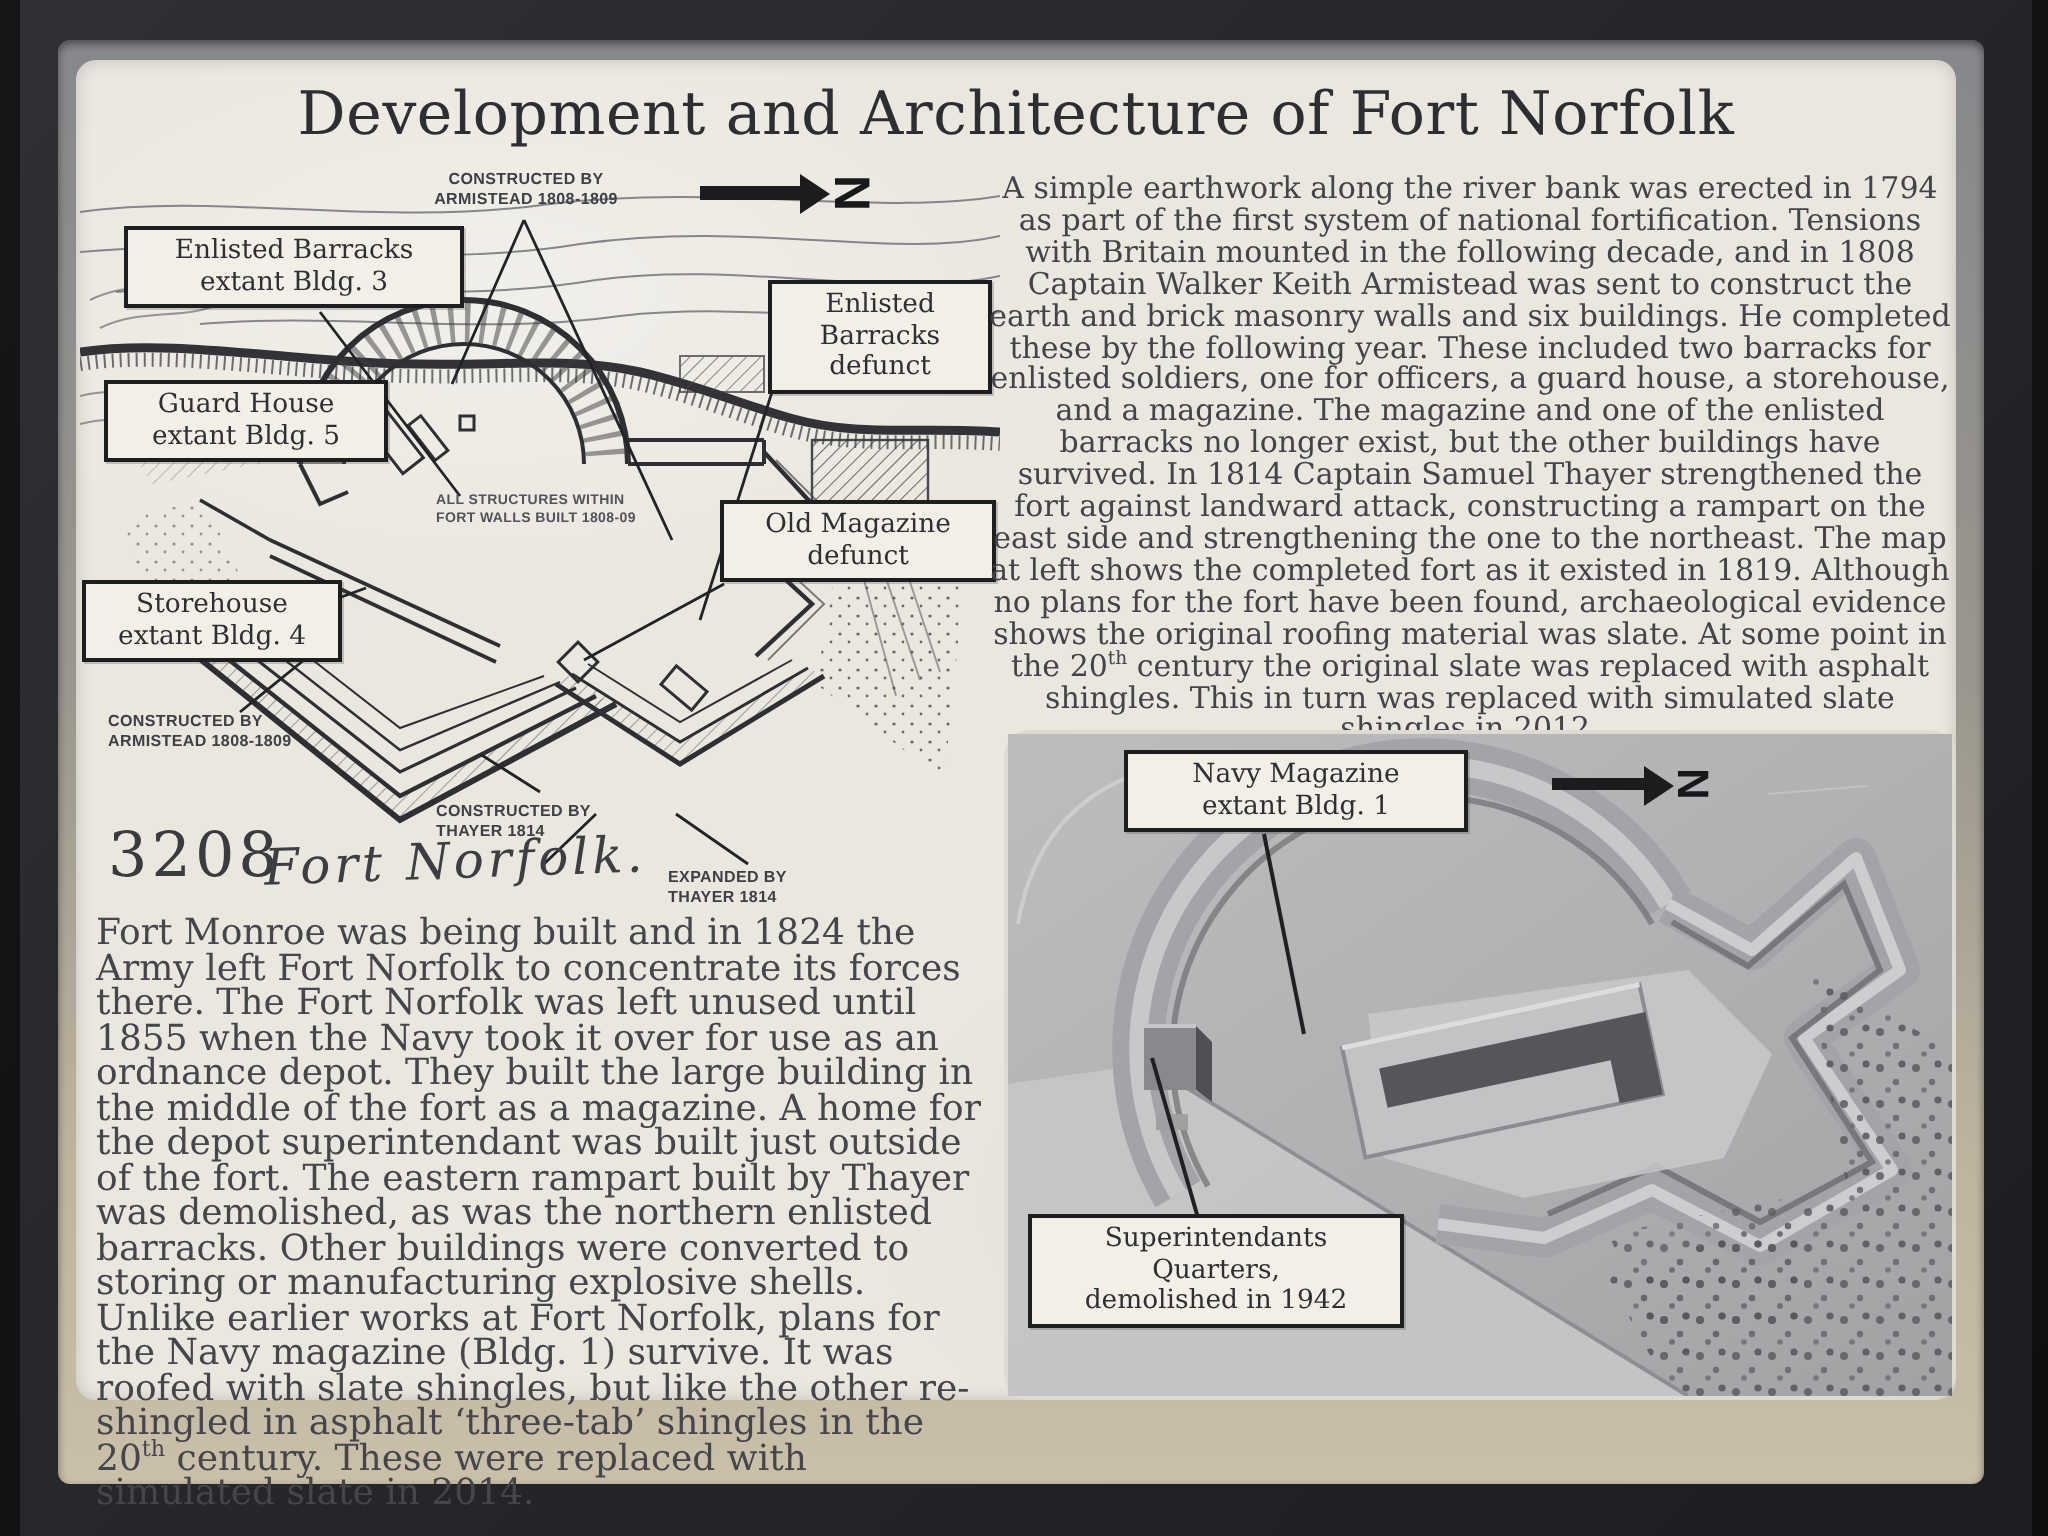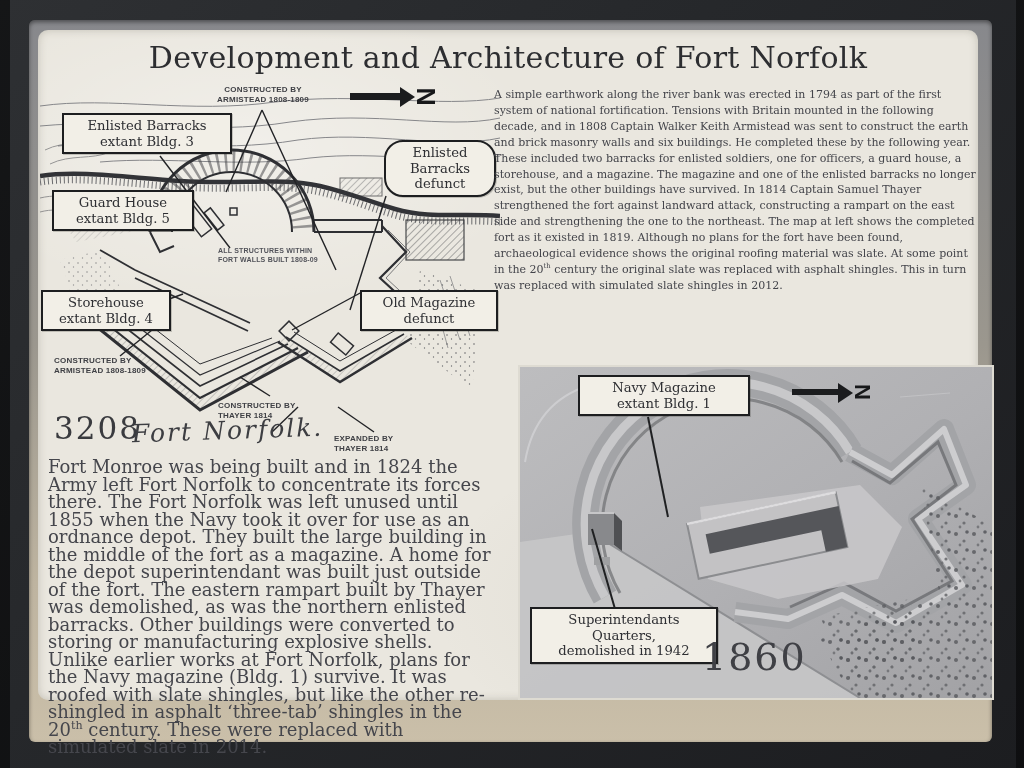--- a/index.html
+++ b/index.html
@@ -28,28 +28,28 @@
       #eae7df;
     border-radius:10px;
     box-shadow:inset 0 0 8px rgba(80,75,60,.25);
   }
   .title{
     position:absolute;left:0;top:10px;width:100%;text-align:center;
     font-size:30px;color:#2d2e31;letter-spacing:.3px;white-space:nowrap;
   }
   
   .para{position:absolute;color:#43444a;text-align:left;}
-  .para-right{left:456px;top:57px;width:482px;font-size:11px;line-height:15.9px;}
+  .para-right{left:456px;top:57px;width:482px;font-size:15px;line-height:15.9px;text-align:center;}
   .para-left{left:10px;top:428px;width:448px;font-size:18px;line-height:17.5px;color:#45464c;}
   .para sup{font-size:62%;vertical-align:super;line-height:0;}
   
   .map-wrap{position:absolute;left:2px;top:50px;width:460px;height:382px;}
   .map-wrap svg{position:absolute;left:0;top:0;}
-  .photo-wrap{position:absolute;left:482px;top:337px;width:472px;height:331px;
-    box-shadow:0 0 0 2px #dedbd2;}
+  .photo-wrap{position:absolute;left:466px;top:337px;width:472px;height:331px;
+    box-shadow:0 0 0 2px #dedbd2;border-radius:11px;}
   .photo-wrap svg{position:absolute;left:0;top:0;}
   
   .callout{
     position:absolute;border:2px solid #1d1e20;background:#f2efe7;
     color:#2e2f33;font-size:13.2px;line-height:1.18;text-align:center;
     padding:3px 14px;white-space:pre-line;box-shadow:1px 1px 0 rgba(60,58,50,.25);
   }
   
   .ann{
     position:absolute;color:#3f4045;font-family:"Liberation Sans",sans-serif;
@@ -175,26 +175,26 @@
 FORT WALLS BUILT 1808-09</div>
     <div class="ann" style="left:14px;top:276px;width:140px;">CONSTRUCTED BY
 ARMISTEAD 1808-1809</div>
     <div class="ann" style="left:178px;top:321px;width:120px;">CONSTRUCTED BY
 THAYER 1814</div>
     <div class="ann" style="left:294px;top:354px;width:100px;">EXPANDED BY
 THAYER 1814</div>
 
     <div class="callout" style="left:22px;top:33px;width:138px;">Enlisted Barracks
 extant Bldg. 3</div>
-    <div class="callout" style="left:344px;top:60px;width:80px;border-radius:19px;">Enlisted
+    <div class="callout" style="left:344px;top:60px;width:80px;">Enlisted
 Barracks
 defunct</div>
     <div class="callout" style="left:12px;top:110px;width:110px;">Guard House
 extant Bldg. 5</div>
-    <div class="callout" style="left:320px;top:170px;width:106px;margin-top:40px;">Old Magazine
+    <div class="callout" style="left:320px;top:170px;width:106px;">Old Magazine
 defunct</div>
     <div class="callout" style="left:1px;top:210px;width:98px;">Storehouse
 extant Bldg. 4</div>
 
     <div class="narrow" style="left:310px;top:4px;">
       <span class="bar"></span>
       <span class="nletter">N</span>
     </div>
 
     <div class="year1819">3208</div>
@@ -271,16 +271,15 @@
 extant Bldg. 1</div>
     <div class="callout" style="left:10px;top:240px;width:156px;">Superintendants
 Quarters,
 demolished in 1942</div>
 
     <div class="narrow small" style="left:272px;top:14px;">
       <span class="bar"></span>
       <span class="nletter">N</span>
     </div>
 
-    <div class="year1860">1860</div>
   </div>
 
 </div>
 
 </body></html>

